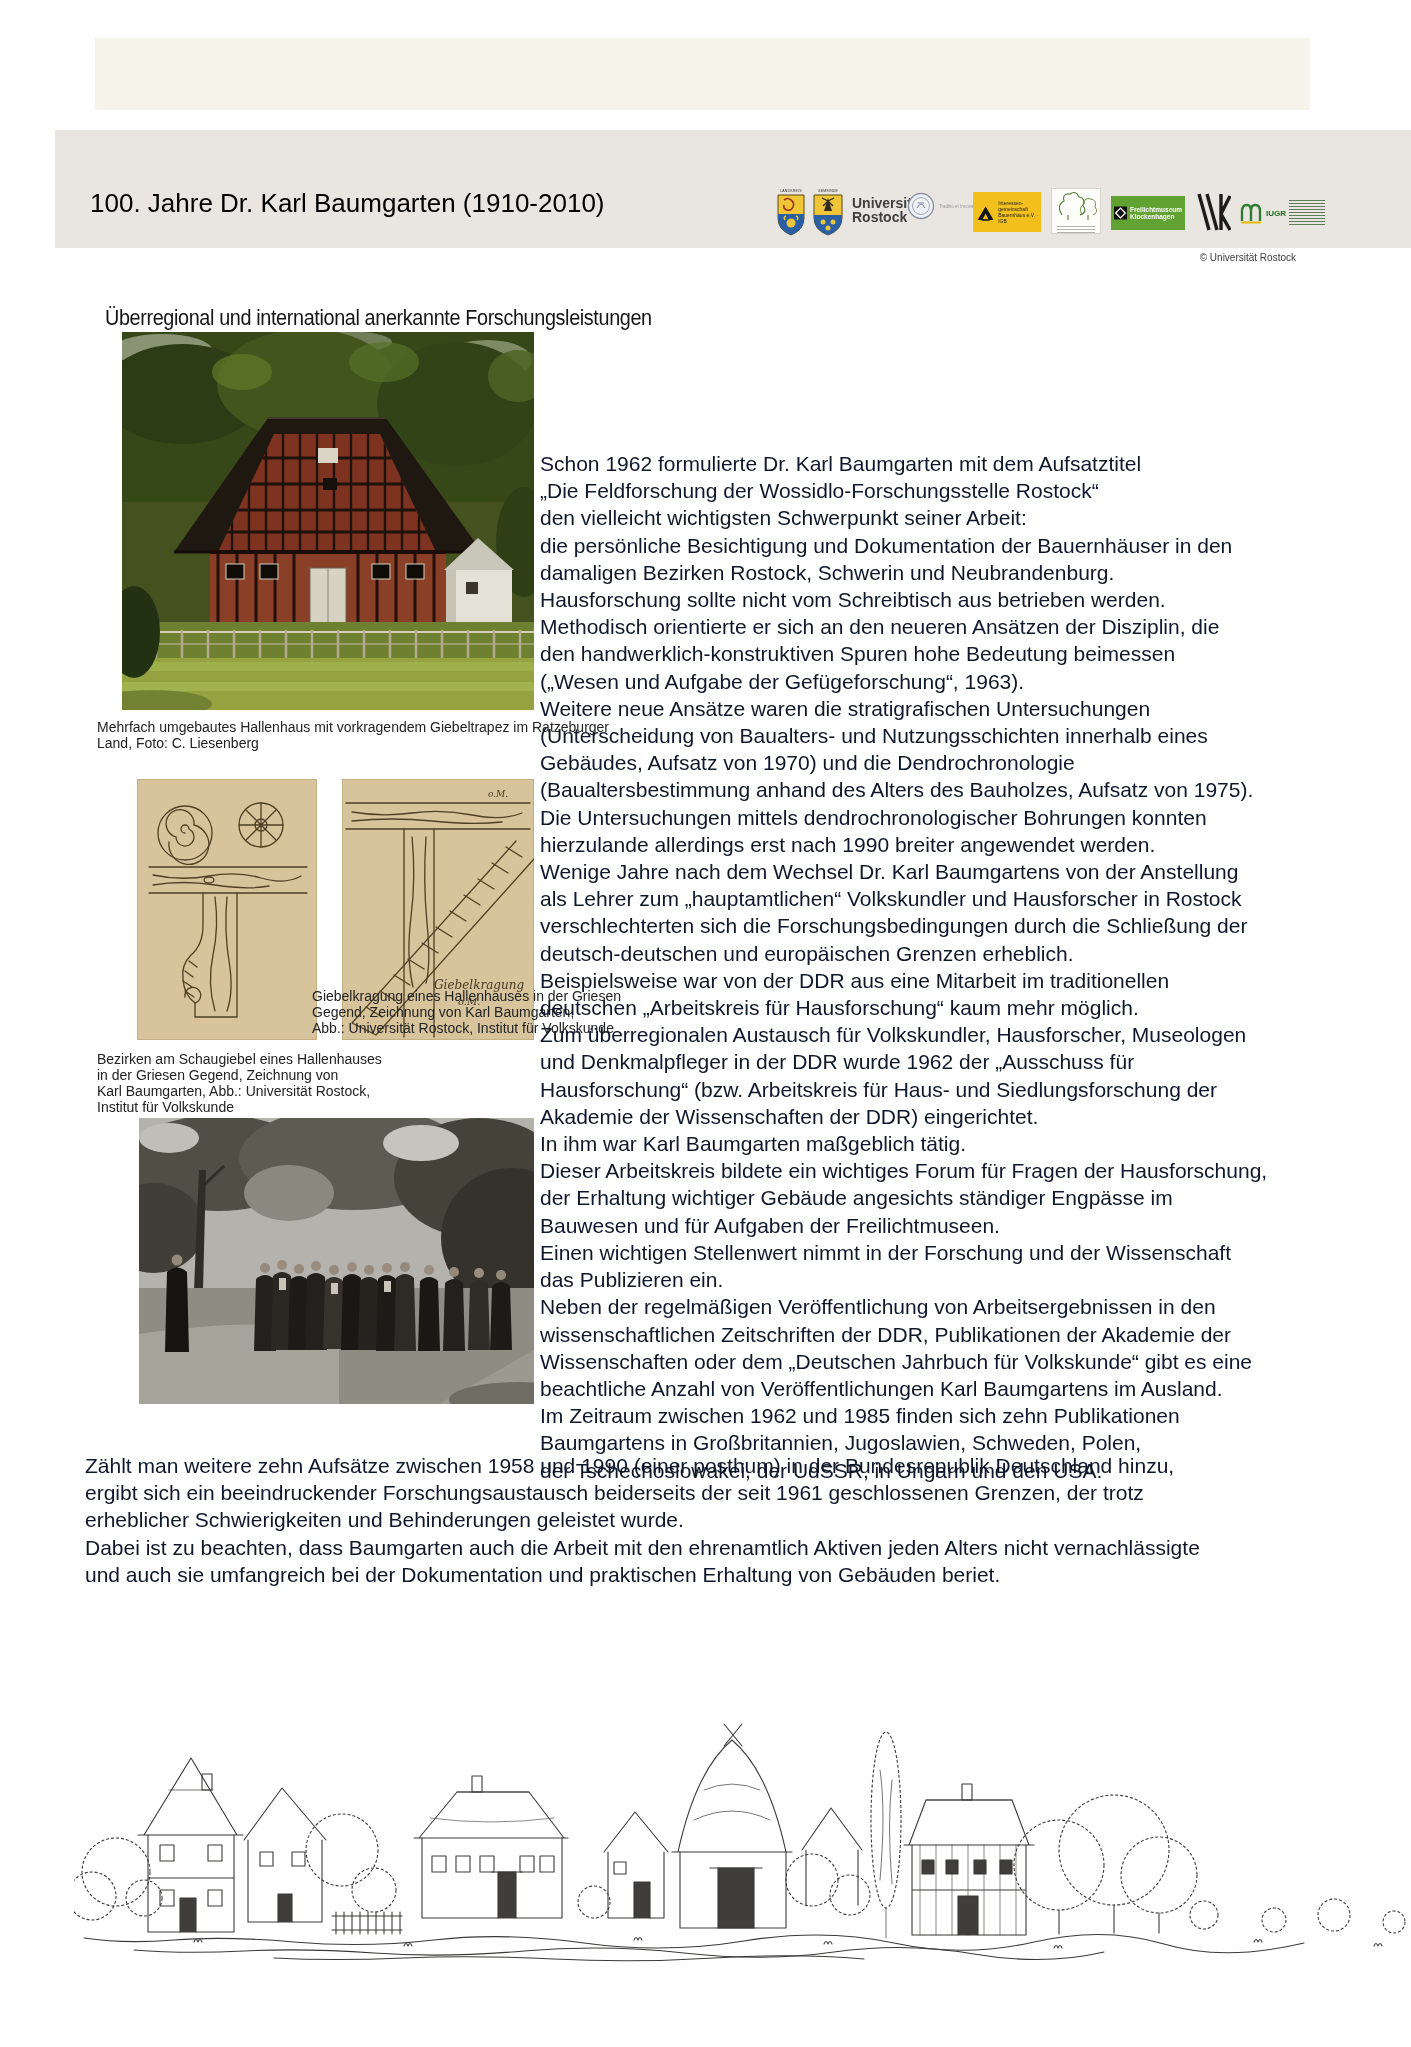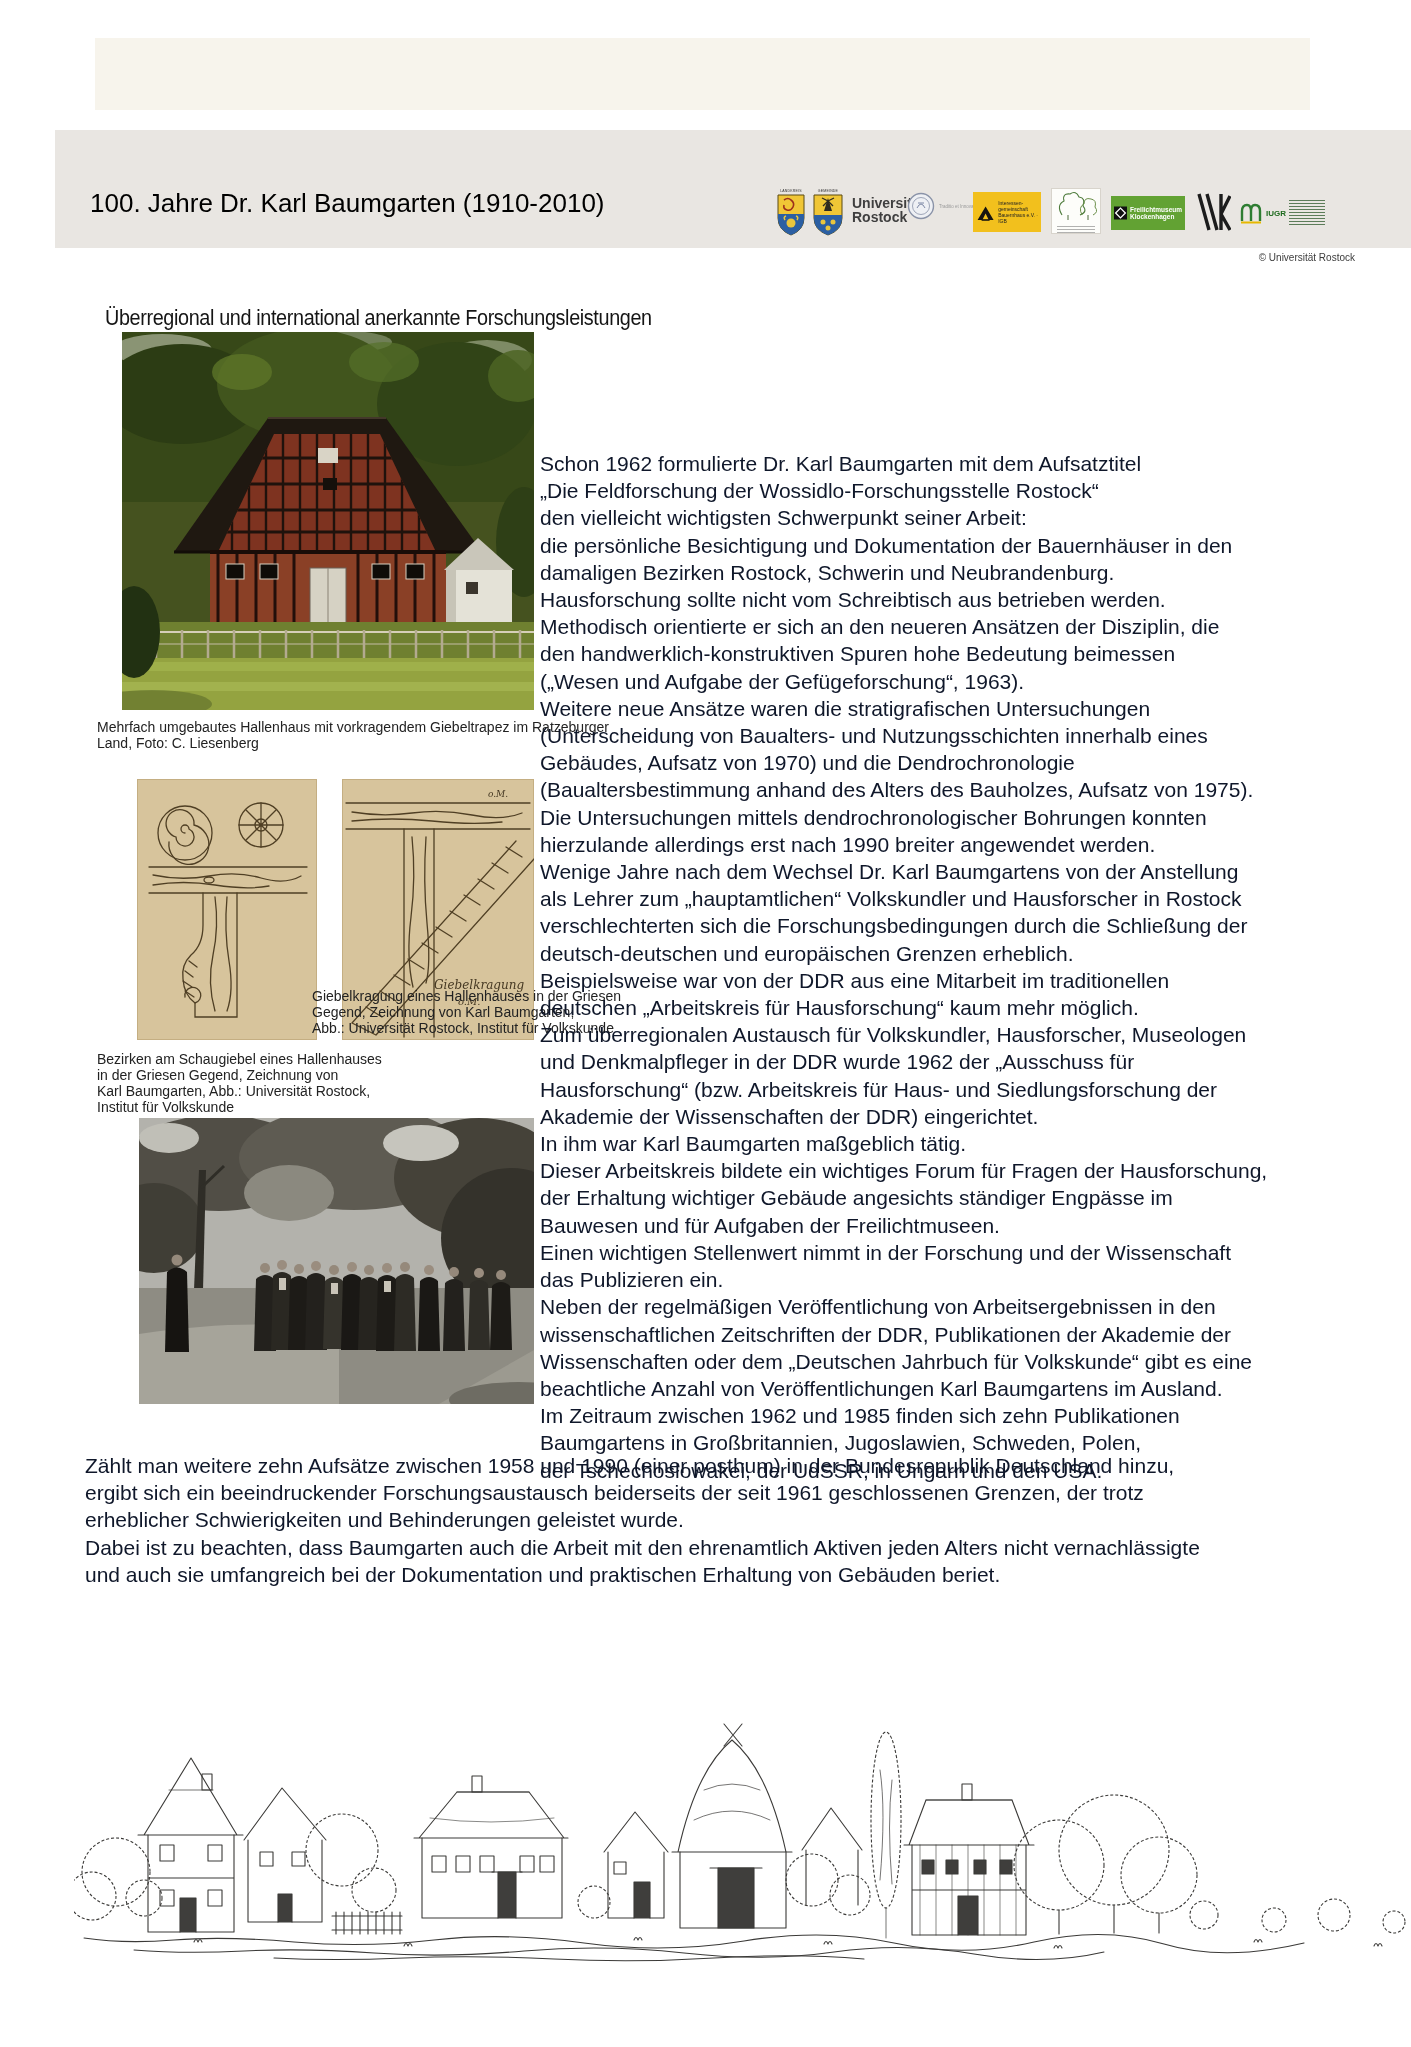--- a/index.html
+++ b/index.html
@@ -1,21 +1,21 @@
 <!DOCTYPE html>
 <html><head>
 <meta charset="utf-8">
 <style>
   html,body{margin:0;padding:0;background:#fff;}
   .page{position:relative;width:1411px;height:2047px;background:#ffffff;overflow:hidden;
         font-family:"Liberation Sans", sans-serif;color:#161616;}
   .cream-band{position:absolute;left:95px;top:38px;width:1215px;height:72px;background:#f7f4ec;}
   .header-band{position:absolute;left:55px;top:130px;width:1356px;height:118px;background:#e9e6e2;}
   .page-title{position:absolute;left:35px;top:58px;font-size:26px;color:#000000;}
-  .copyright{position:absolute;left:1100px;top:252px;width:255px;text-align:right;
+  .copyright{position:absolute;left:1041px;top:252px;width:255px;text-align:right;
              font-size:10px;color:#3c3c3c;}
   .section-title{position:absolute;left:105px;top:305px;font-size:22px;letter-spacing:-0.4px;
                  transform:scaleX(.9);transform-origin:left;color:#151515;}
   .body-text{position:absolute;white-space:pre-line;font-size:21px;line-height:27.2px;color:#0f172a;}
   .main-text{left:540px;top:450px;width:845px;}
   .closing-text{left:85px;top:1452px;width:1290px;}
   .cap{position:absolute;white-space:pre-line;width:max-content;font-size:14px;
        line-height:16px;color:#222;}
   .fig{position:absolute;padding-left:44px;}
   .fig svg{display:block;}

